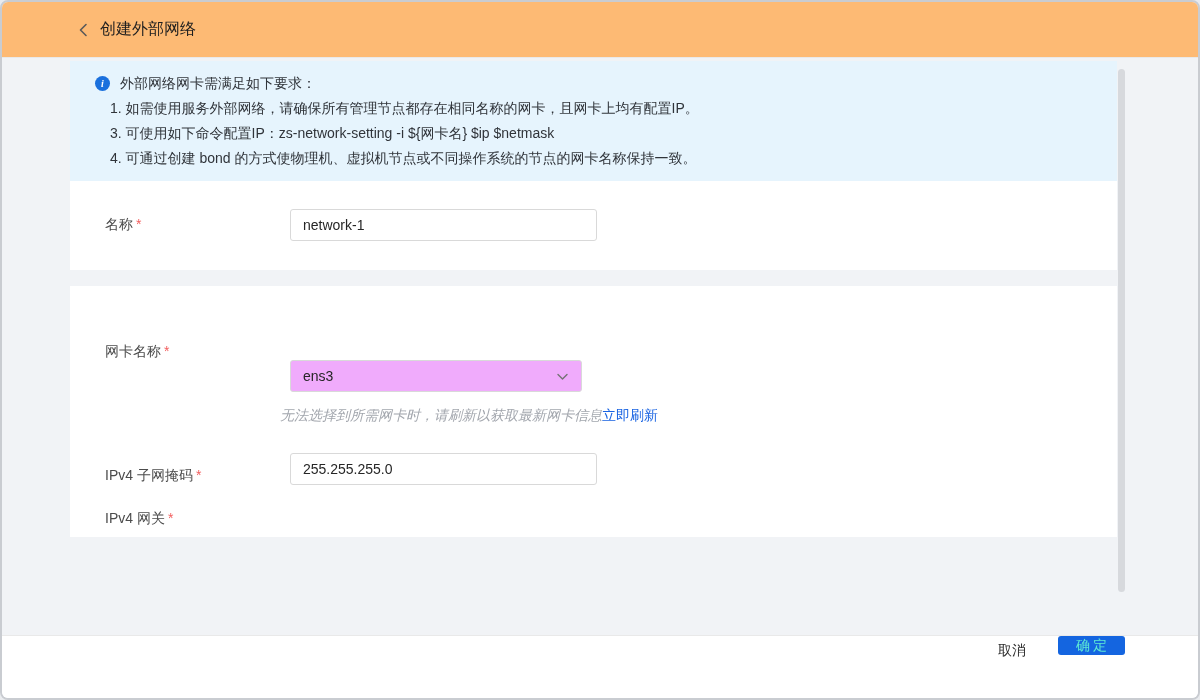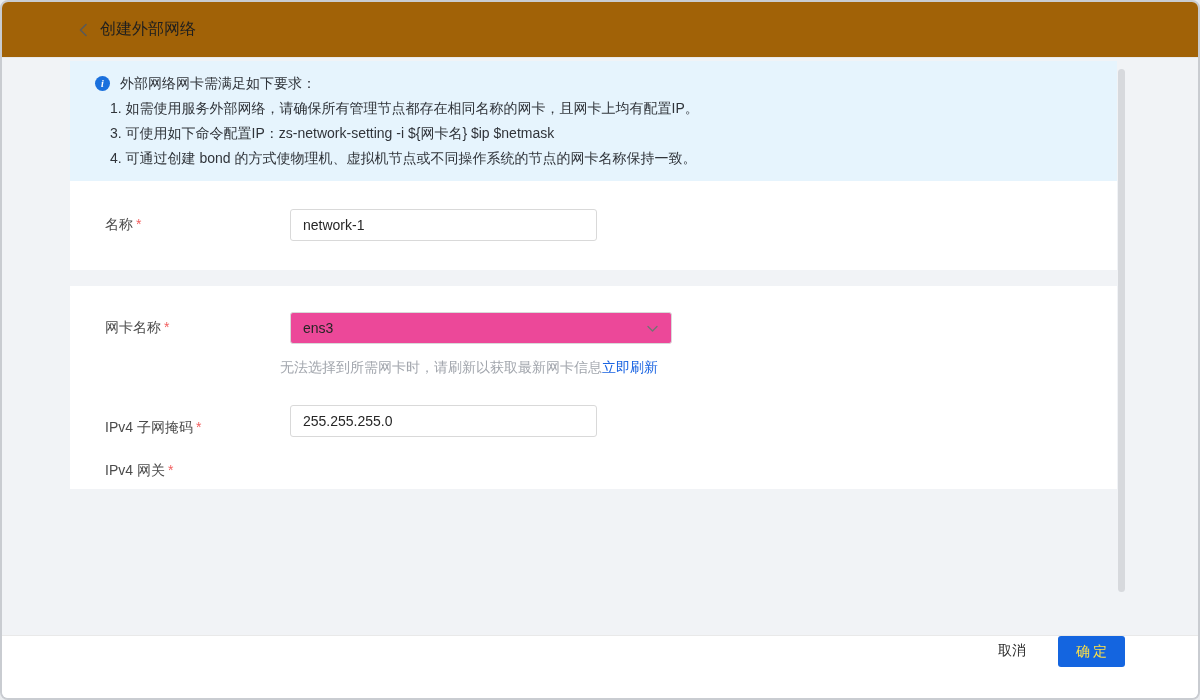--- a/index.html
+++ b/index.html
@@ -7,21 +7,21 @@
   body { font-family: "Liberation Sans", "DejaVu Sans", sans-serif; font-size: 14px; color: #262626; }
 
   .window {
     position: relative; width: 1200px; height: 700px;
     background: #f1f3f6; border: 2px solid #c9ccd1; border-radius: 8px;
     overflow: hidden; display: flex; flex-direction: column;
   }
 
   
   .header {
-    flex: 0 0 56px; background: #a16207; border-bottom: 1px solid #e9e9e9;
+    flex: 0 0 56px; background: #fdba74; border-bottom: 1px solid #e9e9e9;
     display: flex; align-items: center; padding-left: 76px;
   }
   .back-btn { display: flex; align-items: center; cursor: pointer; color: #595959; }
   .back-btn svg { display: block; }
   .page-title { margin-left: 12px; font-size: 16px; font-weight: 500; color: #1f1f1f; }
 
   
   .content { position: relative; flex: 1 1 auto; background: #f1f3f6; overflow: hidden; }
   .card { background: #ffffff; width: 1047px; margin-left: 68px; }
   .card1 { margin-top: 3px; padding-bottom: 29px; }
@@ -57,28 +57,28 @@
     font-family: "Liberation Sans", "DejaVu Sans", sans-serif;
   }
   .textarea-input {
     width: 347px; height: 78px; border: 1px solid #d9d9d9; border-radius: 3px;
     padding: 6px 12px; font-size: 14px; color: #262626; background: #fff; outline: none;
     resize: vertical; font-family: "Liberation Sans", "DejaVu Sans", sans-serif;
   }
   .char-counter { align-self: flex-end; margin-left: 10px; color: #bfc3c9; font-size: 13px; line-height: 16px; }
 
   .select-box {
-    position: relative; width: 382px; height: 32px; border: 1px solid #d9d9d9;
-    border-radius: 3px; background: #ec4899; display: flex; align-items: center;
-    padding: 0 30px 0 12px; cursor: pointer;
+    position: relative; width: 292px; height: 32px; border: 1px solid #d9d9d9;
+    border-radius: 3px; background: #f0abfc; display: flex; align-items: center;
+    padding: 0 30px 0 12px; cursor: pointer; margin-top: 48px;
   }
   .select-box .chevron { position: absolute; right: 12px; top: 9px; color: #737373; }
 
   .helper-row { padding-left: 210px; margin-top: 15px; font-size: 14px; }
-  .helper-text { color: #a2a6ad; }
+  .helper-text { color: #a2a6ad; font-style: italic; }
   .refresh-link { color: #1a64e2; cursor: pointer; text-decoration: none; }
 
   .row-netmask { margin-top: 28px; align-items: flex-end; }
   .row-gateway { margin-top: 25px; }
 
   
   .scrollbar-thumb {
     position: absolute; top: 11px; right: 73px; width: 7px; height: 523px;
     background: #d7d9dd; border-radius: 4px;
   }
@@ -87,21 +87,21 @@
   .footer {
     flex: 0 0 63px; background: #ffffff; border-top: 1px solid #e9e9e9;
     display: flex; align-items: flex-start; justify-content: flex-end;
     padding-right: 73px; gap: 30px;
   }
   .cancel-btn {
     background: none; border: none; font-size: 14px; color: #2b2b2b; cursor: pointer;
     font-family: "Liberation Sans", "DejaVu Sans", sans-serif; padding: 6px 2px;
   }
   .ok-btn {
-    width: 67px; height: 31px; background: #1465e0; color: #fde047; border: none;
+    width: 67px; height: 19px; background: #1465e0; color: #5eead4; border: none;
     border-radius: 3px; font-size: 14px; cursor: pointer; letter-spacing: 3px;
     padding-left: 3px; font-family: "Liberation Sans", "DejaVu Sans", sans-serif;
   }
 </style>
 </head>
 <body>
 
 <div class="window">
 
   <div class="header">

